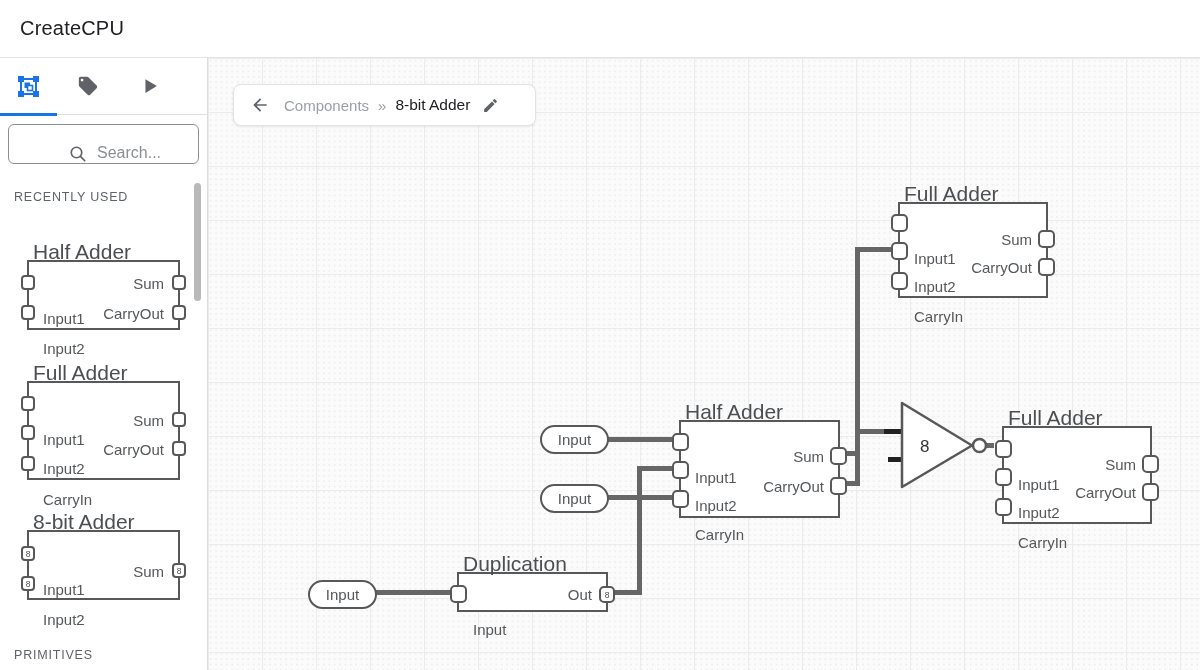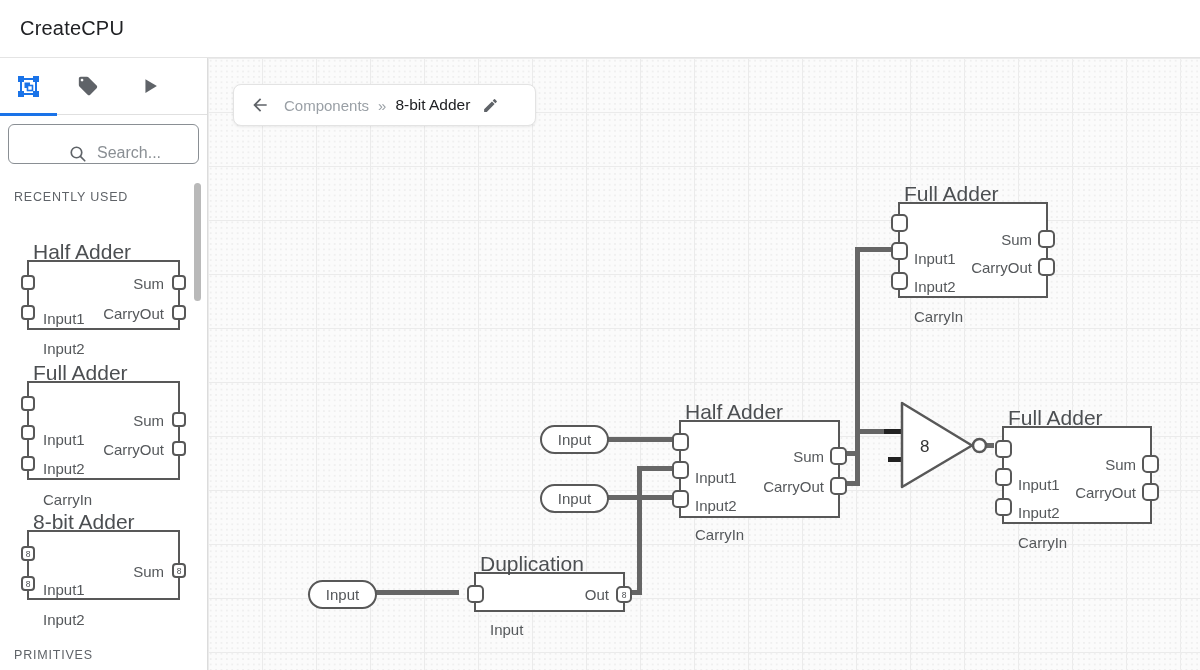--- a/index.html
+++ b/index.html
@@ -216,21 +216,21 @@
       <div class="port big l" style="top:70px"></div>
       <div class="port big r" style="top:27px"></div>
       <div class="port big r" style="top:55px"></div>
       <div class="plbl l" style="top:13px">Input1</div>
       <div class="plbl l" style="top:41px">Input2</div>
       <div class="plbl l" style="top:71px">CarryIn</div>
       <div class="plbl r" style="top:28px">Sum</div>
       <div class="plbl r" style="top:56px">CarryOut</div>
     </div>
 
-    <div class="node" style="left:266px;top:514px;width:151px;height:40px">
+    <div class="node" style="left:249px;top:514px;width:151px;height:40px">
       <div class="node-title">Duplication</div>
       <div class="port big l" style="top:11px"></div>
       <div class="port big r bus" style="top:12px;width:16px;height:17px">8</div>
       <div class="plbl l" style="top:12px">Input</div>
       <div class="plbl r" style="top:12px">Out</div>
     </div>
 
     <div class="pill" style="left:332px;top:367px;width:65px">
       <span>Input</span>
     </div>

